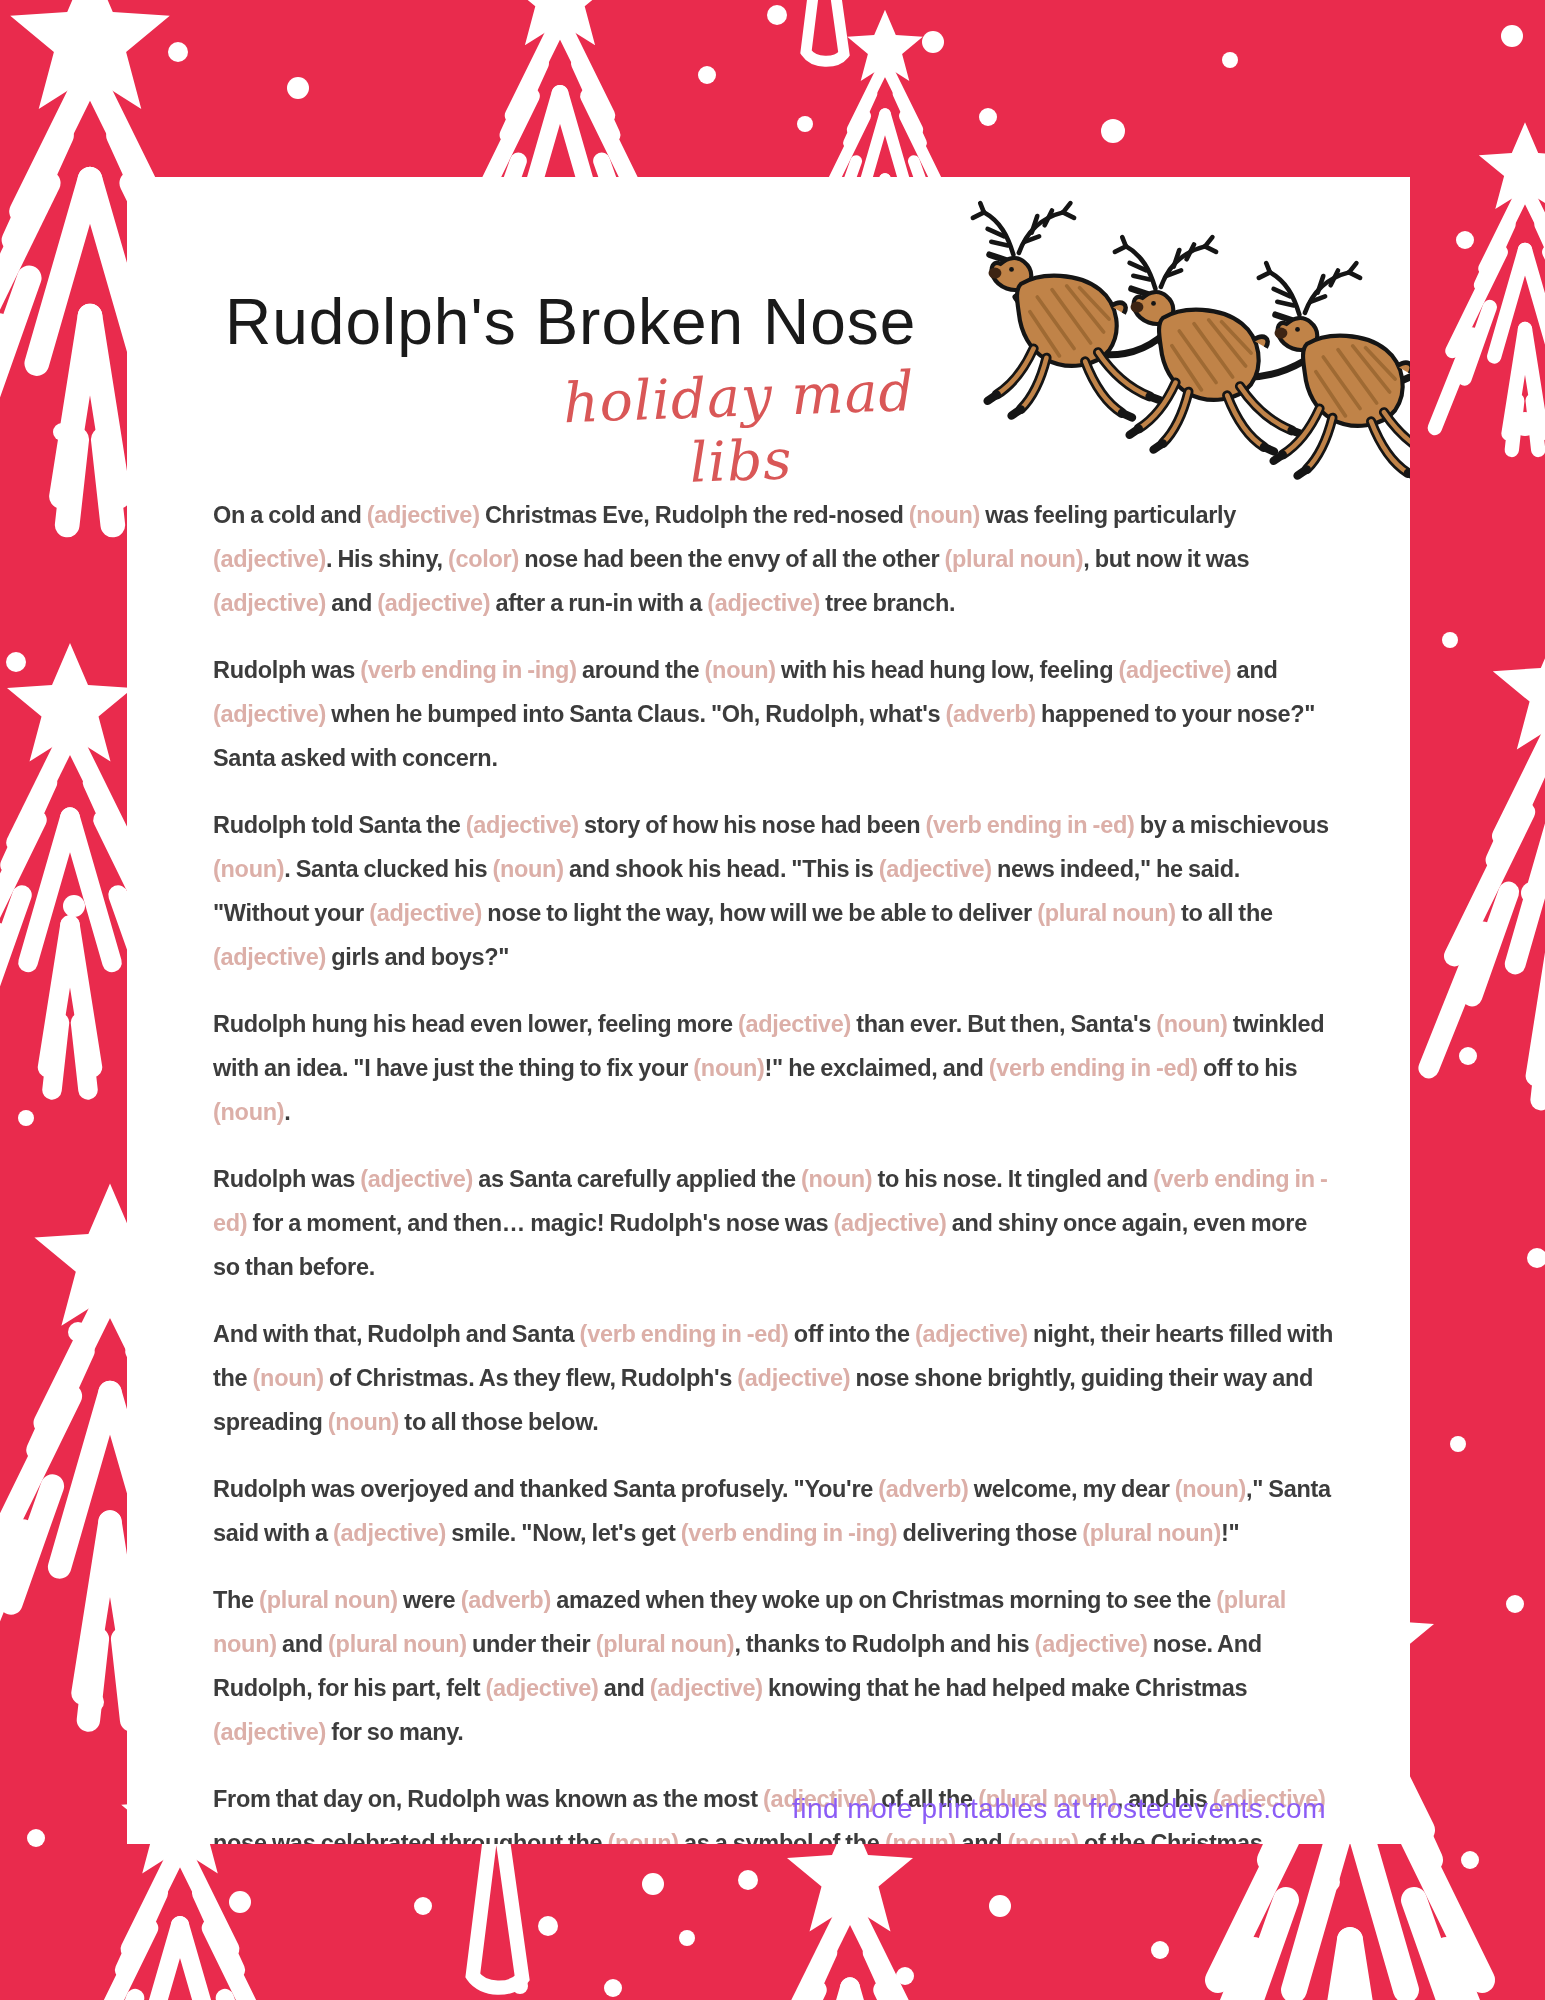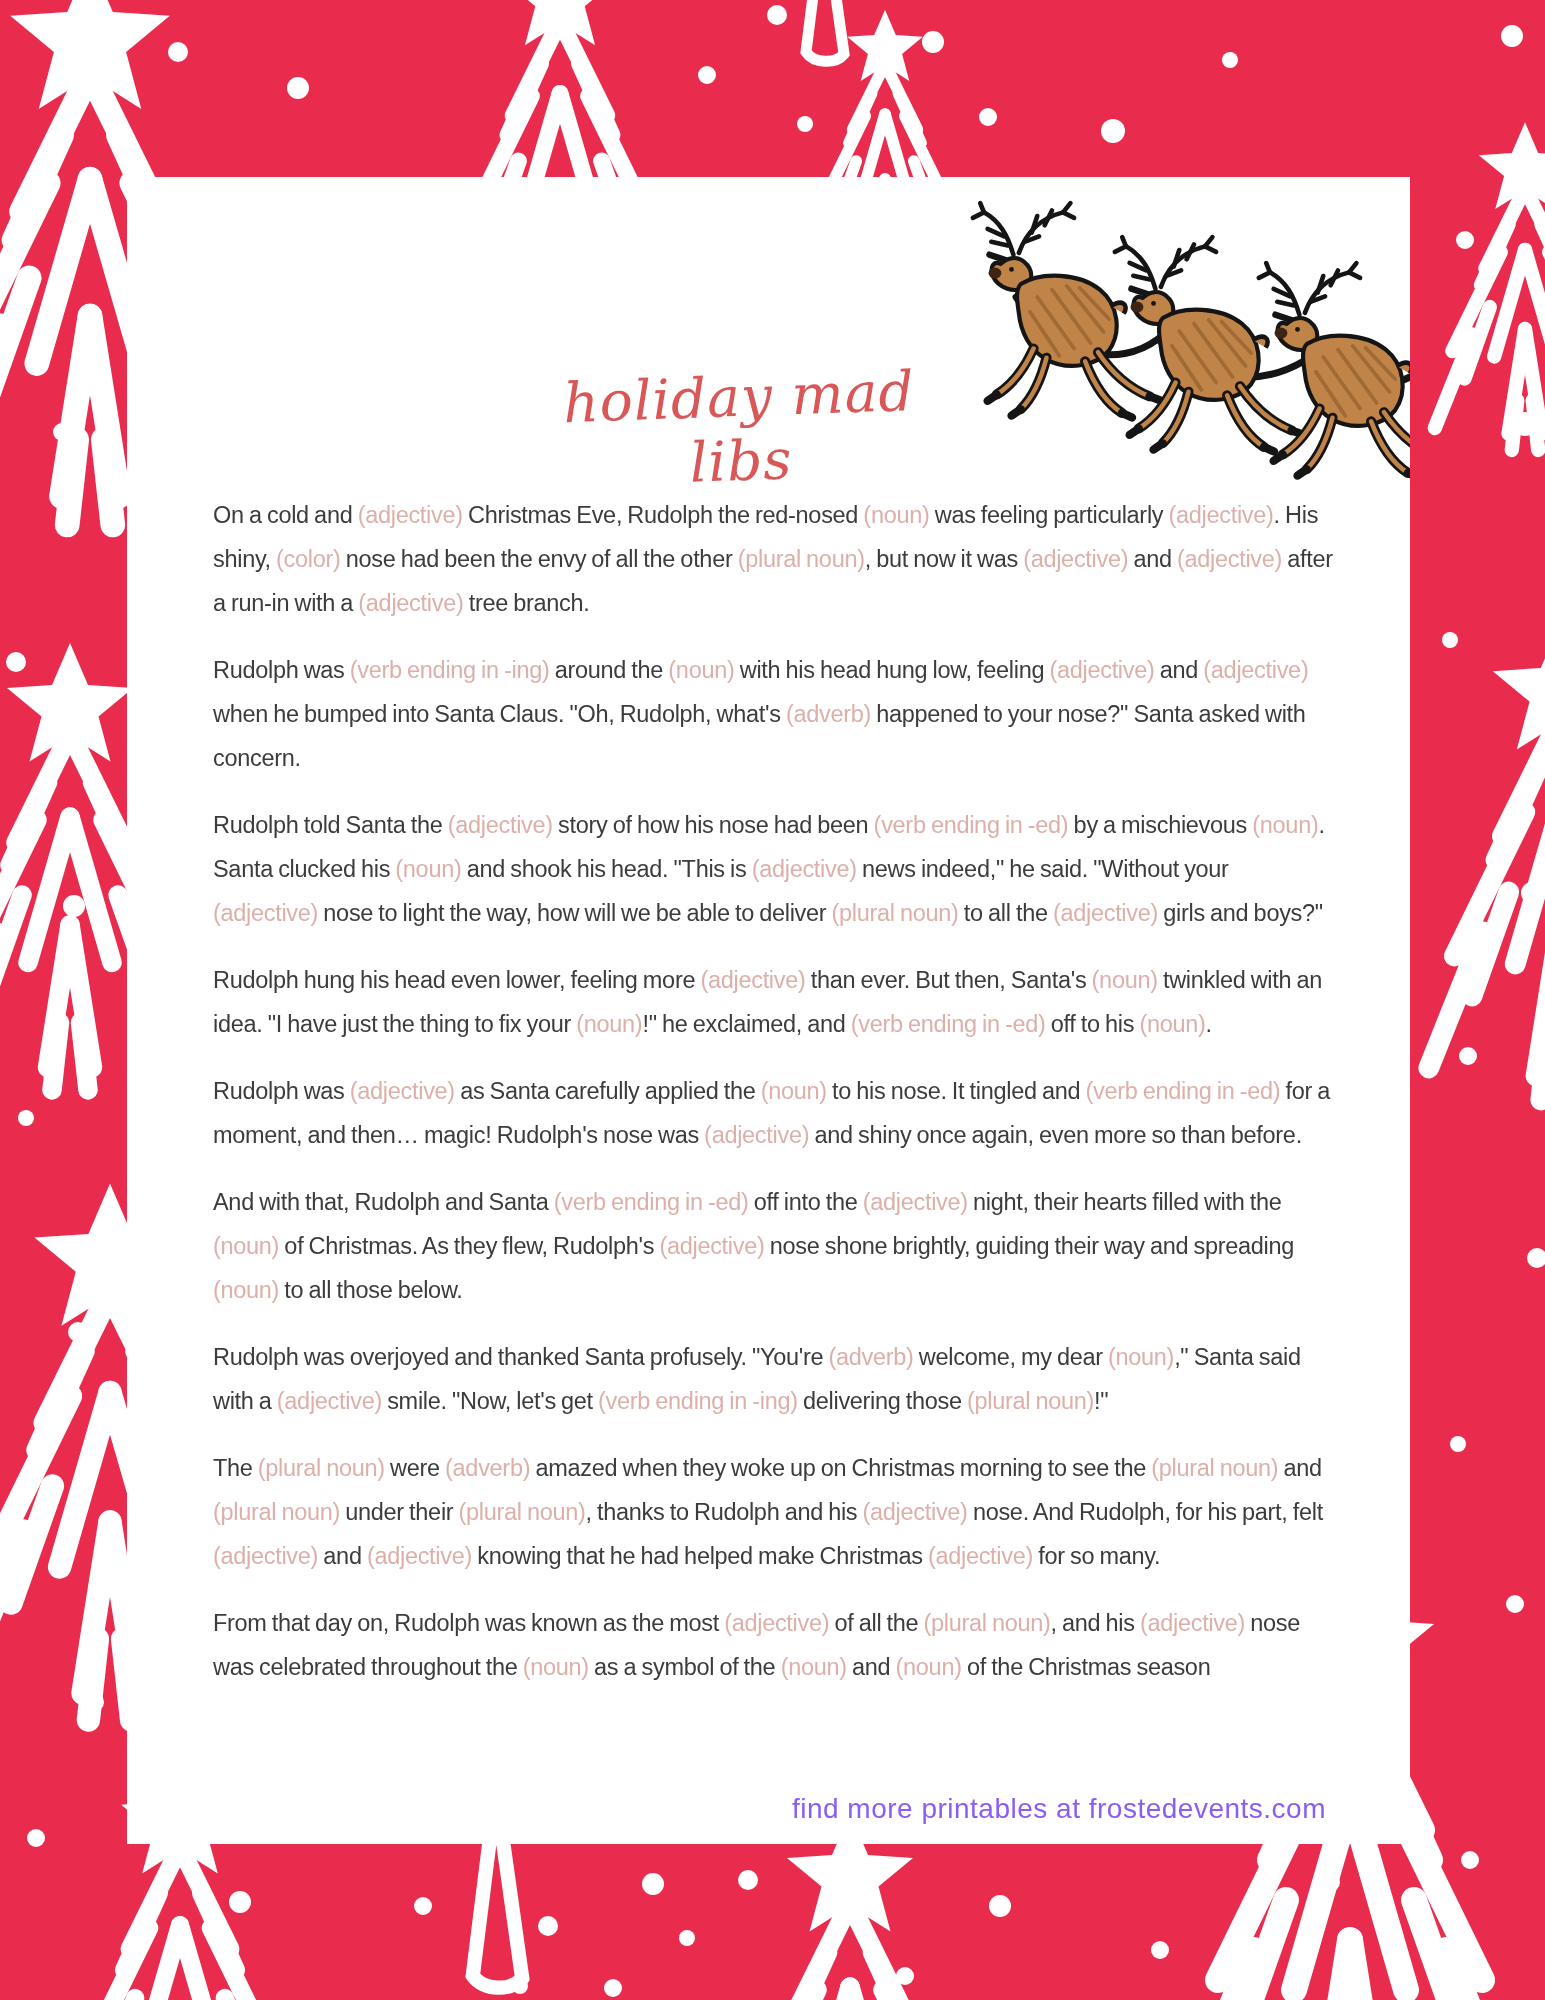--- a/index.html
+++ b/index.html
@@ -21,21 +21,21 @@
   .page-subtitle{
     position:absolute;left:378px;top:188px;width:470px;margin:0;
     text-align:center;font-size:55px;color:#d95757;
     font-family:"DejaVu Serif",serif;font-style:italic;font-weight:400;
     transform:rotate(-2deg);letter-spacing:1px;
   }
   .reindeer{position:absolute;right:0;top:0;width:452px;height:312px;}
   .story{
     position:absolute;left:86px;top:316px;width:1122px;
     font-size:23.5px;line-height:44px;color:#3c3c3c;
-    letter-spacing:-0.3px;word-spacing:-1px;
+    letter-spacing:-0.3px;word-spacing:-1px;font-weight:bold;
   }
   .story p{margin:0 0 23px 0;}
   .blank{color:#dcafa8;}
   .footer-note{
     position:absolute;right:84px;top:1616px;margin:0;
     font-size:28px;color:#8b5cf6;letter-spacing:0.5px;
   }
 </style>
 </head>
 <body>
@@ -119,20 +119,21 @@
       <circle cx="1000" cy="1906" r="11"></circle>
     <circle cx="1160" cy="1950" r="9"></circle>
       <circle cx="1330" cy="1882" r="10"></circle>
       <circle cx="520" cy="1986" r="8"></circle>
     <circle cx="1470" cy="1860" r="9"></circle>
   </g>
 </svg>
 
 <div class="panel">
 
+  <h1 class="page-title">Rudolph's Broken Nose</h1>
   <div class="page-subtitle">holiday mad libs</div>
 
   <svg class="reindeer" viewBox="0 0 452 312" xmlns="http://www.w3.org/2000/svg">
     <defs>
       <g id="deer">
         <g stroke="#151515" stroke-width="5" fill="none" stroke-linecap="round">
           <path d="M58,54 C52,34 44,18 26,8"></path>
             <path d="M48,34 L30,26"></path>
             <path d="M52,44 L34,40"></path>
           <path d="M26,8 L14,14"></path>

